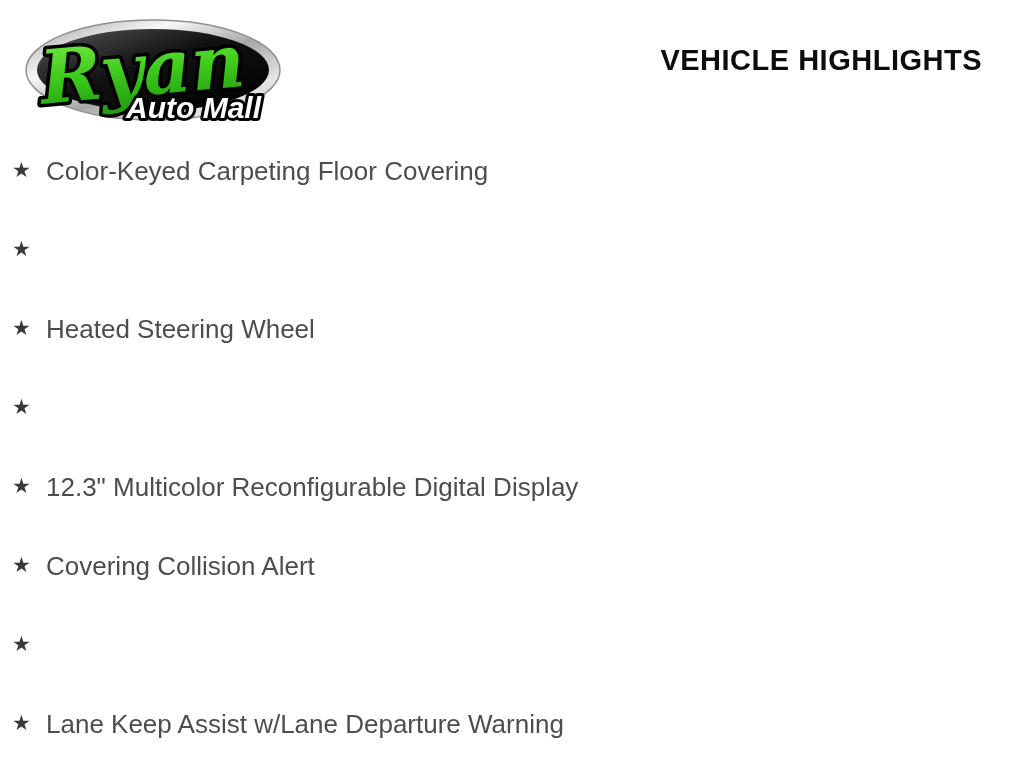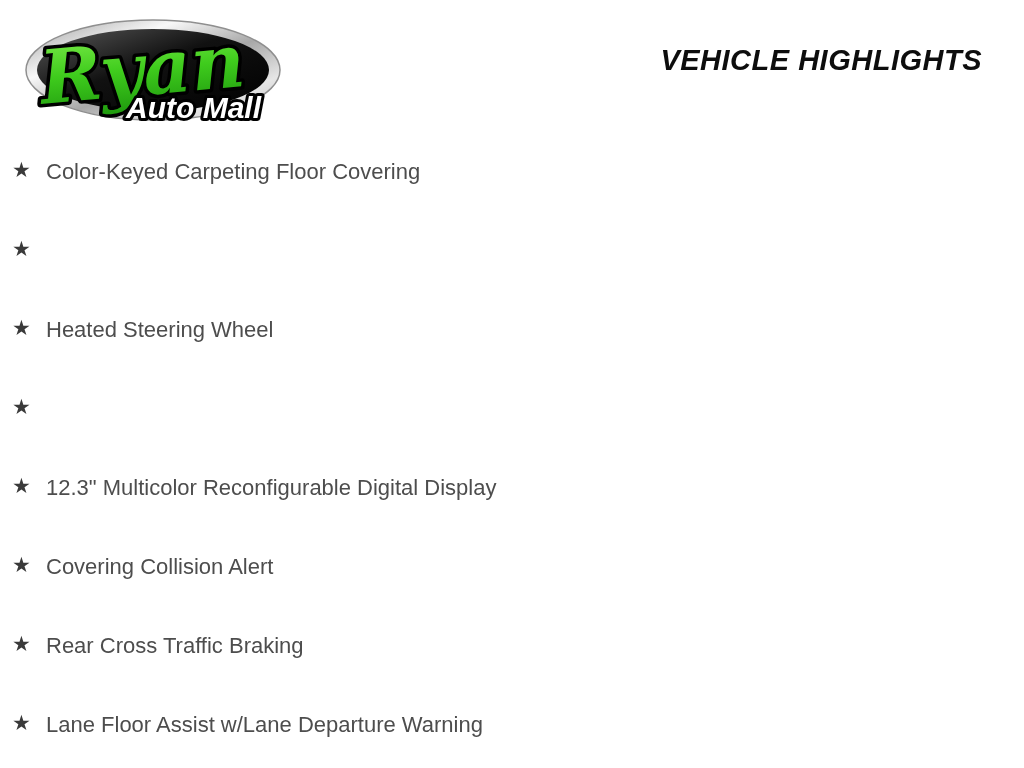--- a/index.html
+++ b/index.html
@@ -27,21 +27,20 @@
   
   .page-heading {
     position: absolute;
     top: 44px;
     right: 42px;
     font-size: 29px;
     font-weight: bold;
     letter-spacing: 0.5px;
     color: var(--heading-color, #0d0d0d);
     white-space: nowrap;
-    font-style: italic;
   }
 
   
   .highlights {
     position: absolute;
     left: 11px;
     top: 132px;
     margin: 0;
     padding: 0;
     list-style: none;
@@ -56,21 +55,21 @@
     font-size: 21px;
     line-height: 1;
     color: var(--bullet-color, #3a3a3a);
     width: 34px;
     flex: 0 0 34px;
     text-align: left;
     padding-left: 1px;
     margin-top: -2px;
   }
   .label {
-    font-size: 22px;
+    font-size: 26px;
     color: var(--text-color, #4d4d4d);
     white-space: nowrap;
   }
 </style>
 </head>
 <body style="--text-color: #4d4d4d; --bullet-color: #3a3a3a; --heading-color: #0d0d0d;">
 
 <div class="logo">
   <svg viewBox="0 0 278 120" width="278" height="120">
     <defs>
@@ -125,20 +124,19 @@
     <span class="label">12.3" Multicolor Reconfigurable Digital Display</span>
   </li>
 
   <li>
     <span class="star">★</span>
     <span class="label">Covering Collision Alert</span>
   </li>
 
   <li>
     <span class="star">★</span>
-    <span class="label">Rear Cross Traffic Braking</span>
   </li>
 
   <li>
     <span class="star">★</span>
-    <span class="label">Lane Floor Assist w/Lane Departure Warning</span>
+    <span class="label">Lane Keep Assist w/Lane Departure Warning</span>
   </li>
 </ul>
 
 </body></html>

